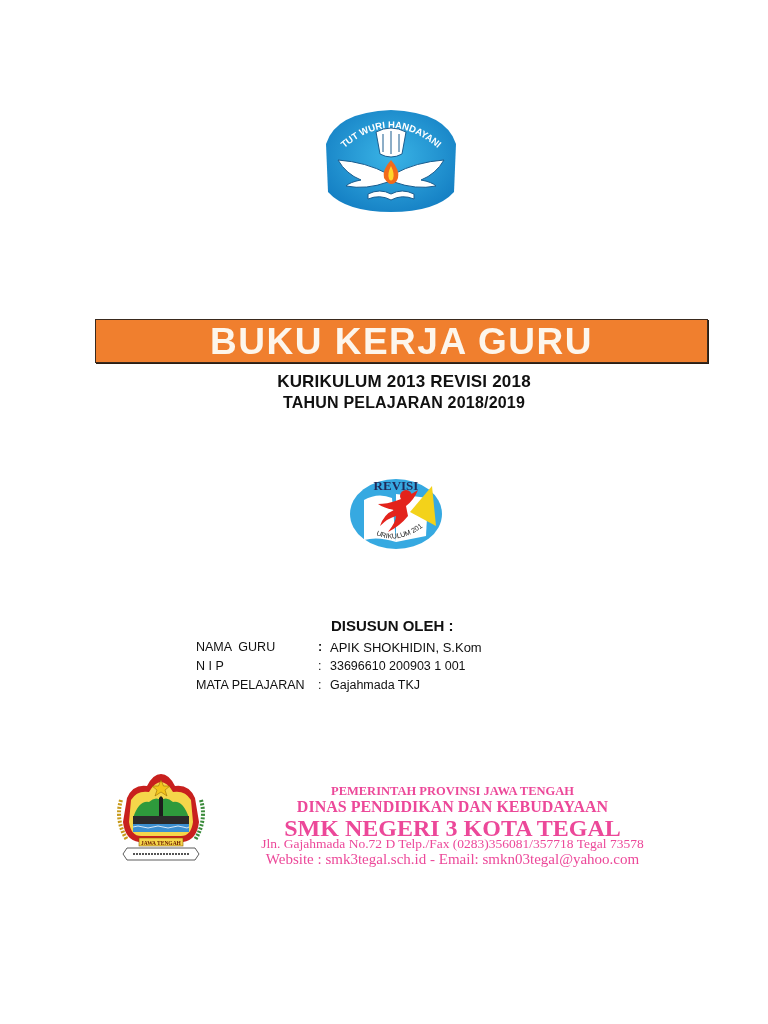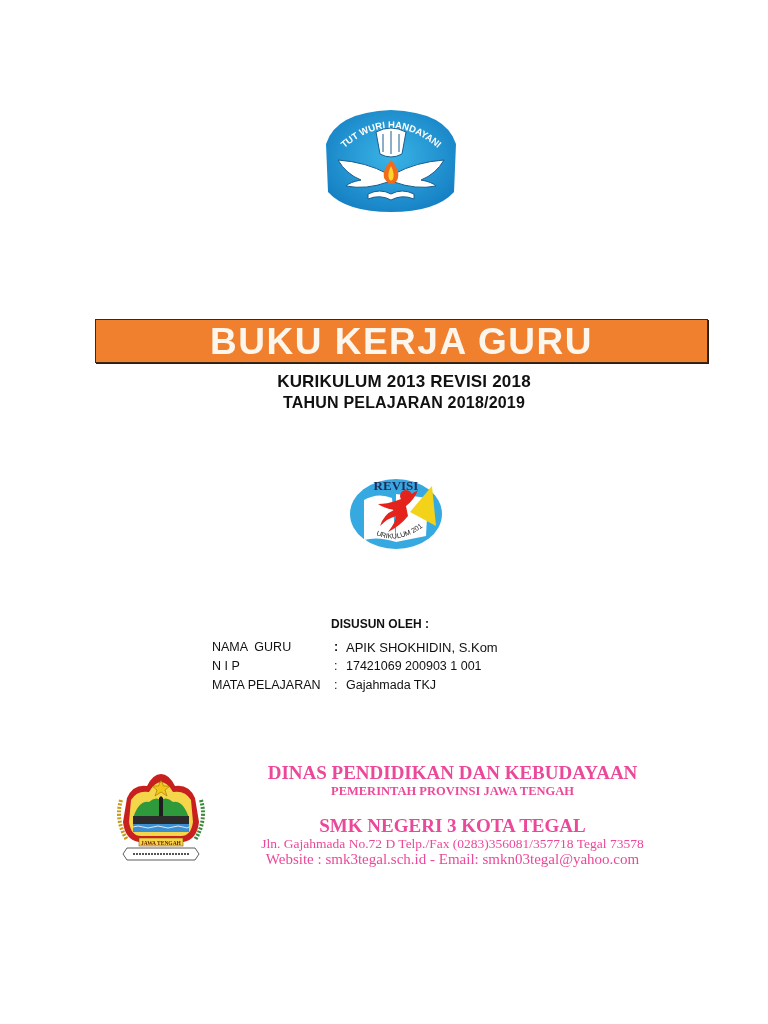--- a/index.html
+++ b/index.html
@@ -31,39 +31,39 @@
     #subtitle2 {
       left: 0; width: 808px; top: 394px; text-align: center;
       font-size: 16px; font-weight: bold; letter-spacing: 0.2px;
     }
 
     
     #revisi-logo { left: 348px; top: 474px; width: 96px; height: 76px; }
 
     
     #author-heading {
-      left: 331px; top: 617px; font-size: 12px; font-weight: bold;
+      left: 331px; top: 617px; font-size: 15px; font-weight: bold;
     }
-    .info-row { position: absolute; left: 212px; font-size: 12.5px; height: 16px; display: flex; }
+    .info-row { position: absolute; left: 196px; font-size: 12.5px; height: 16px; display: flex; }
     .info-label { width: 122px; }
     .info-colon { width: 12px; }
     .info-value {}
     .info-value.bold { font-weight: normal; font-size: 13px; }
 
     
     #jateng-logo { left: 113px; top: 770px; width: 96px; height: 94px; }
 
     
     .footer-line {
       position: absolute; left: 220px; width: 465px; text-align: center;
       font-family: "Liberation Serif", serif; color: #ec4899;
     }
     #footer-1 { top: 784px; font-size: 12.5px; font-weight: bold; }
-    #footer-2 { top: 762px; font-size: 19px; font-weight: bold; }
-    #footer-3 { top: 815px; font-size: 19px; font-weight: bold; }
+    #footer-2 { top: 798px; font-size: 16px; font-weight: bold; }
+    #footer-3 { top: 815px; font-size: 24px; font-weight: bold; }
     #footer-4 { top: 836px; font-size: 13.5px; }
     #footer-5 { top: 851px; font-size: 15px; }
   </style>
 </head>
 <body>
 
 <div id="tut-logo" class="abs">
   <svg width="150" height="110" viewBox="0 0 150 110">
     <defs>
       <radialGradient id="tg" cx="50%" cy="45%" r="60%">
@@ -118,21 +118,21 @@
 <div id="author-heading" class="abs">DISUSUN OLEH :</div>
 
 <div class="info-row" style="top:640px;">
   <span class="info-label" style="white-space:pre;">NAMA  GURU</span>
   <span class="info-colon" style="font-weight:bold;">:</span>
   <span class="info-value bold">APIK SHOKHIDIN, S.Kom</span>
 </div>
 <div class="info-row" style="top:659px;">
   <span class="info-label">N I P</span>
   <span class="info-colon">:</span>
-  <span class="info-value">17421069 200903 1 001</span>
+  <span class="info-value">33696610 200903 1 001</span>
 </div>
 <div class="info-row" style="top:678px;">
   <span class="info-label">MATA PELAJARAN</span>
   <span class="info-colon">:</span>
   <span class="info-value">Gajahmada TKJ</span>
 </div>
 
 <div id="jateng-logo" class="abs">
   <svg width="96" height="94" viewBox="0 0 96 94">
 

